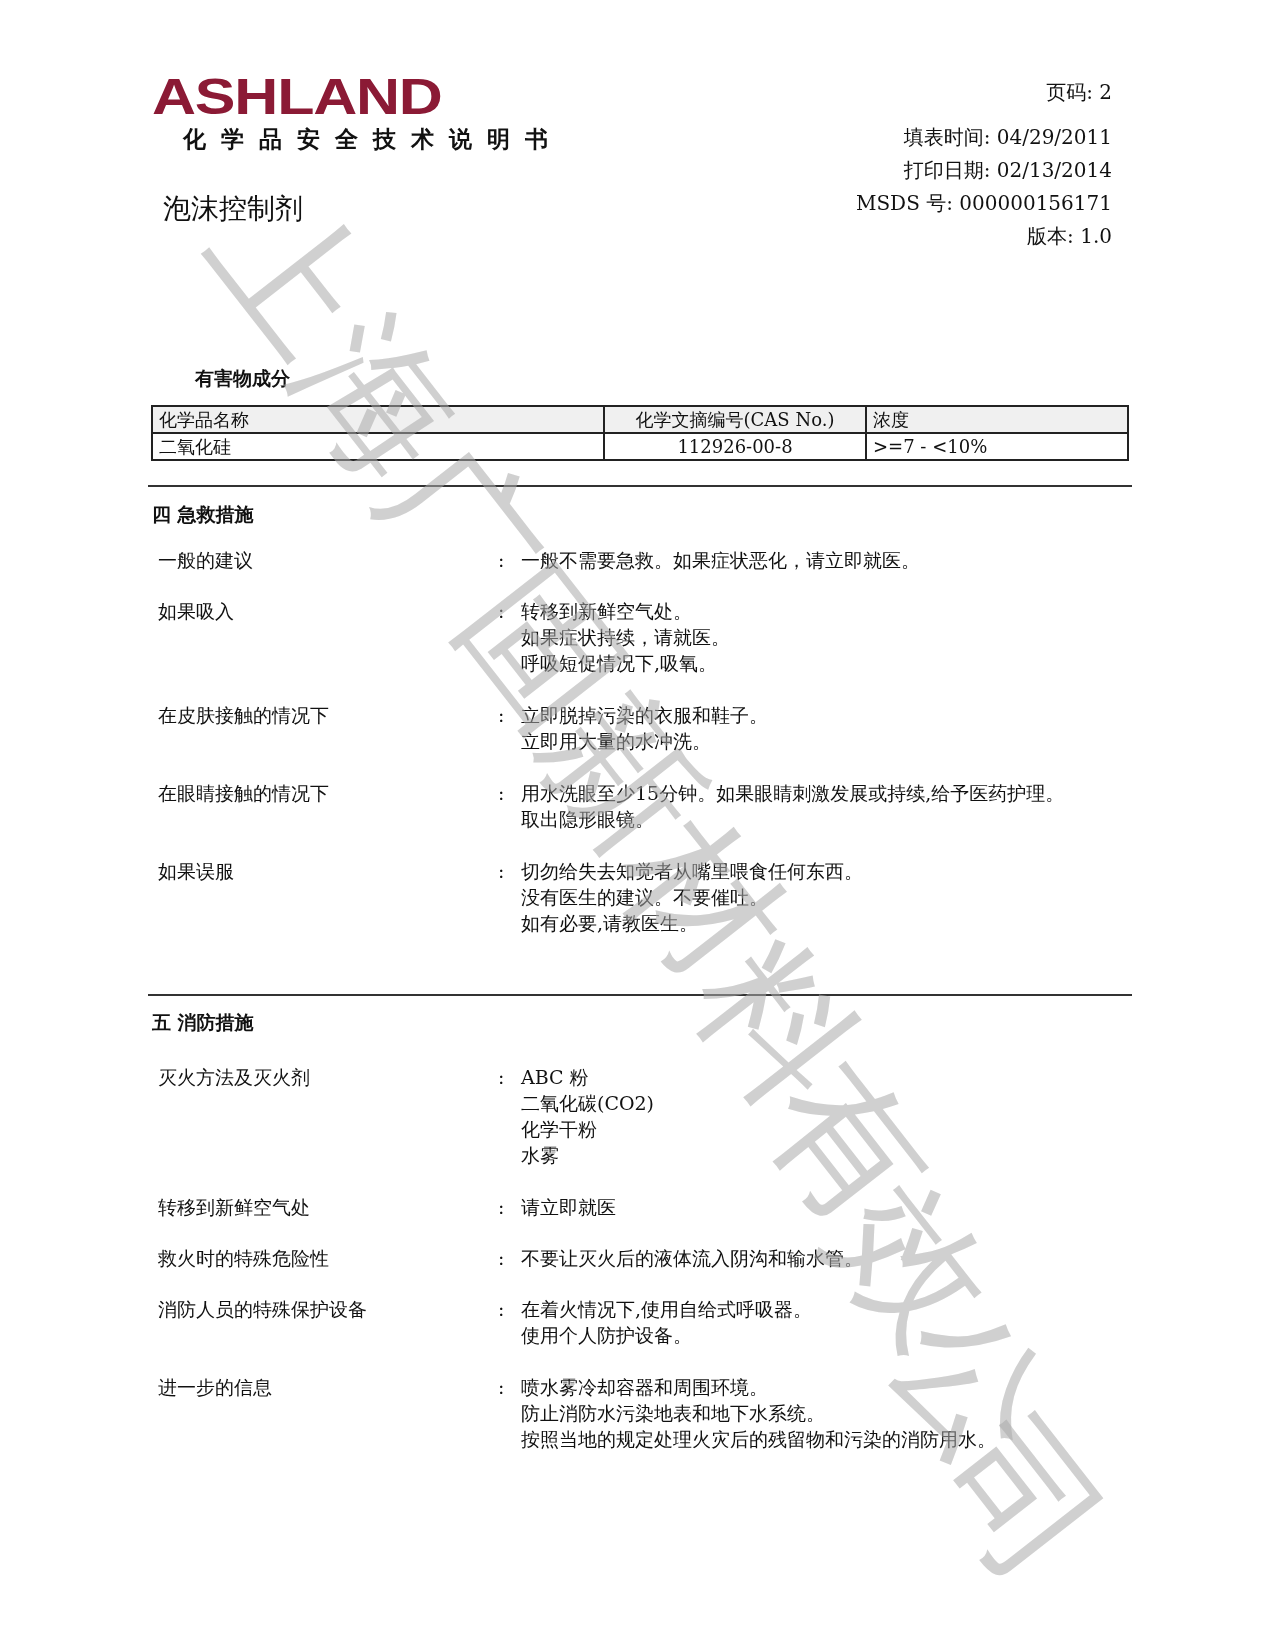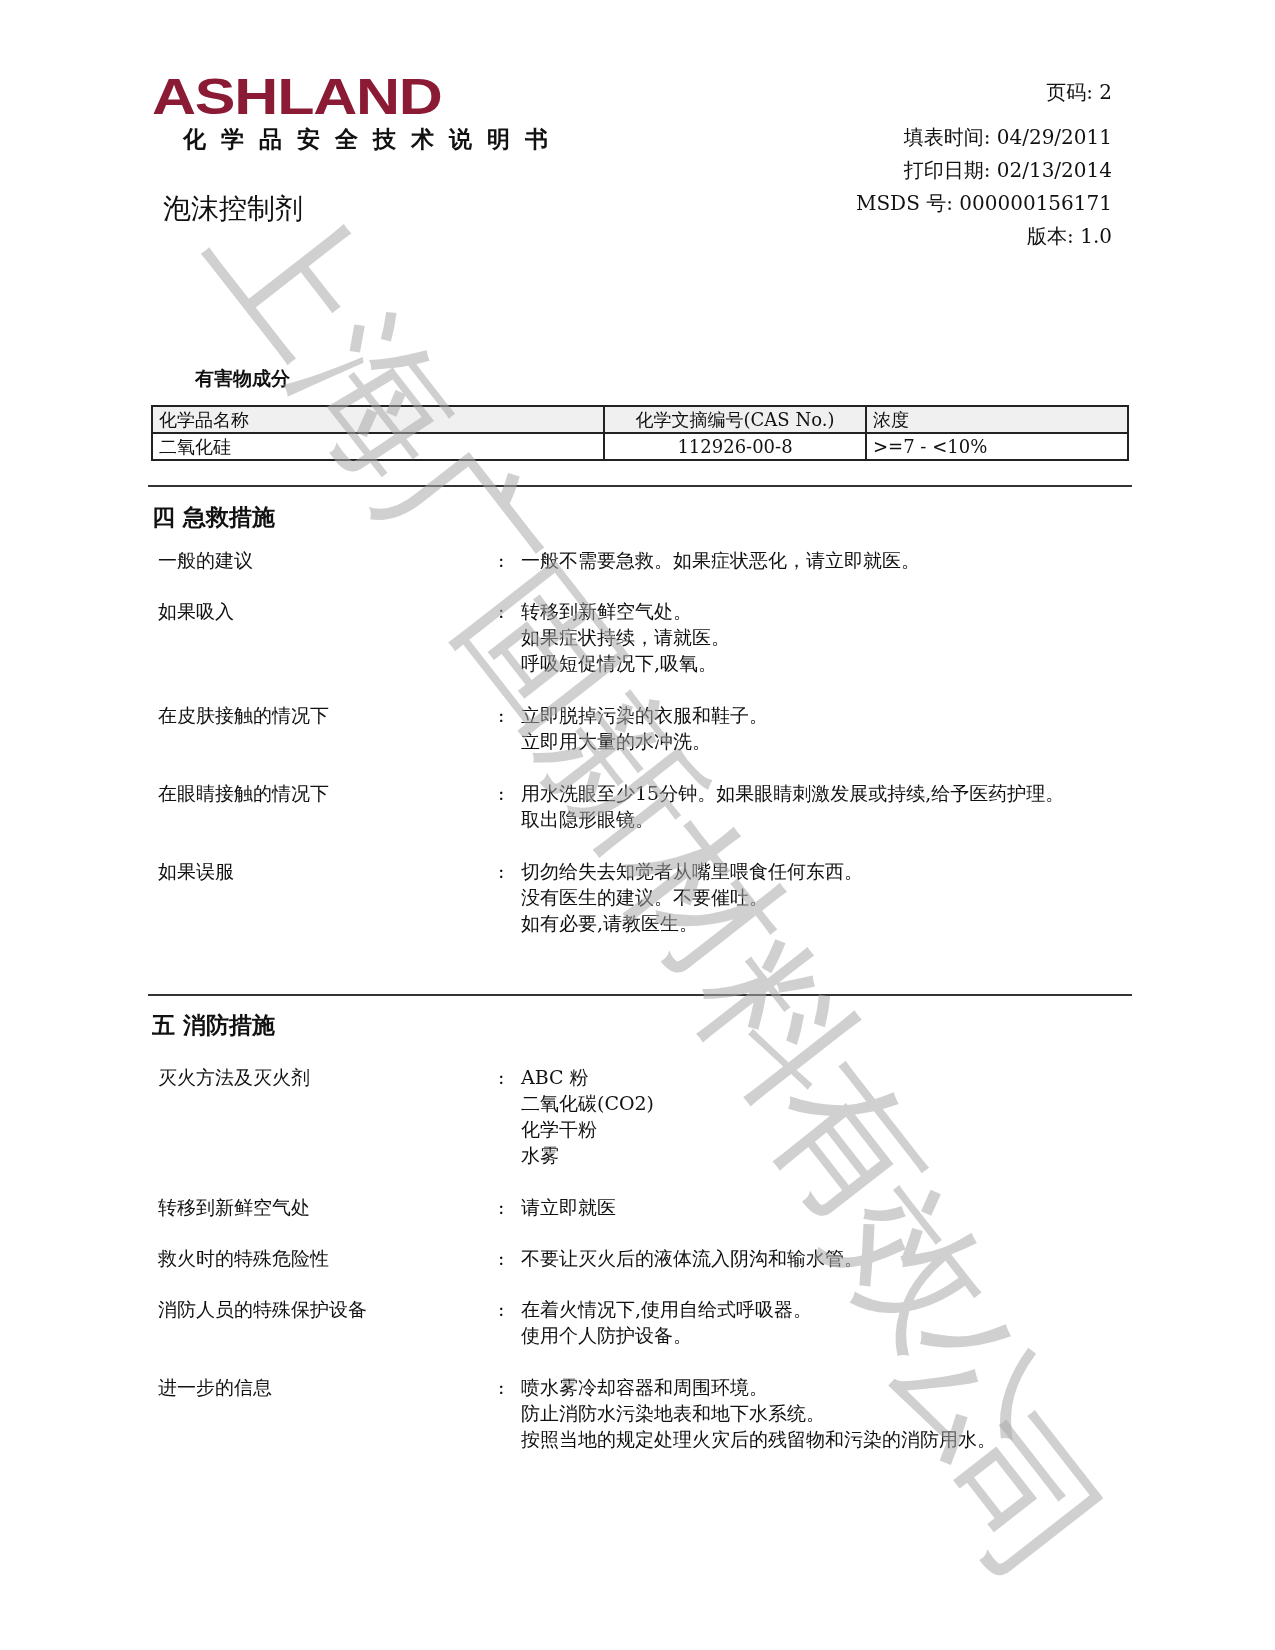--- a/index.html
+++ b/index.html
@@ -17,21 +17,21 @@
   .sub-heading { position: absolute; left: 195px; top: 366px; font-family: "DejaVu Sans", sans-serif; font-weight: bold; font-size: 19px; }
 
   table.comp { position: absolute; left: 151px; top: 405px; width: 978px; border-collapse: collapse; font-size: 18px; }
   table.comp td { border: 2px solid #222; height: 25px; padding: 0 6px; line-height: 25px; white-space: nowrap; }
   table.comp tr.hdr td { background: #f0f0f0; margin-top: 24px; }
   table.comp td.c1 { width: 438px; }
   table.comp td.c2 { width: 248px; text-align: center; }
 
   .rule { position: absolute; left: 148px; width: 984px; height: 2px; background: #333; }
 
-  .section-title { position: absolute; left: 152px; font-family: "DejaVu Sans", sans-serif; font-weight: bold; font-size: 23px; }
+  .section-title { position: absolute; left: 152px; font-family: "DejaVu Sans", sans-serif; font-weight: bold; font-size: 19px; }
 
   .row { position: absolute; left: 158px; width: 960px; font-size: 19px; }
   .row .label { position: absolute; left: 0; top: 0; white-space: nowrap; }
   .row .colon { position: absolute; left: 340px; top: 0; }
   .row .val { position: absolute; left: 363px; top: 0; }
   .row .val div { height: 26px; line-height: 26px; white-space: nowrap; }
   .row .label, .row .colon { height: 26px; line-height: 26px; }
 
   .watermark { position: absolute; left: 0; top: 0; width: 1275px; height: 1650px; pointer-events: none; }
   .watermark span { position: absolute; font-family: "DejaVu Sans", sans-serif; font-size: 150px; color: rgba(170,170,170,0.55); font-weight: 300; }

